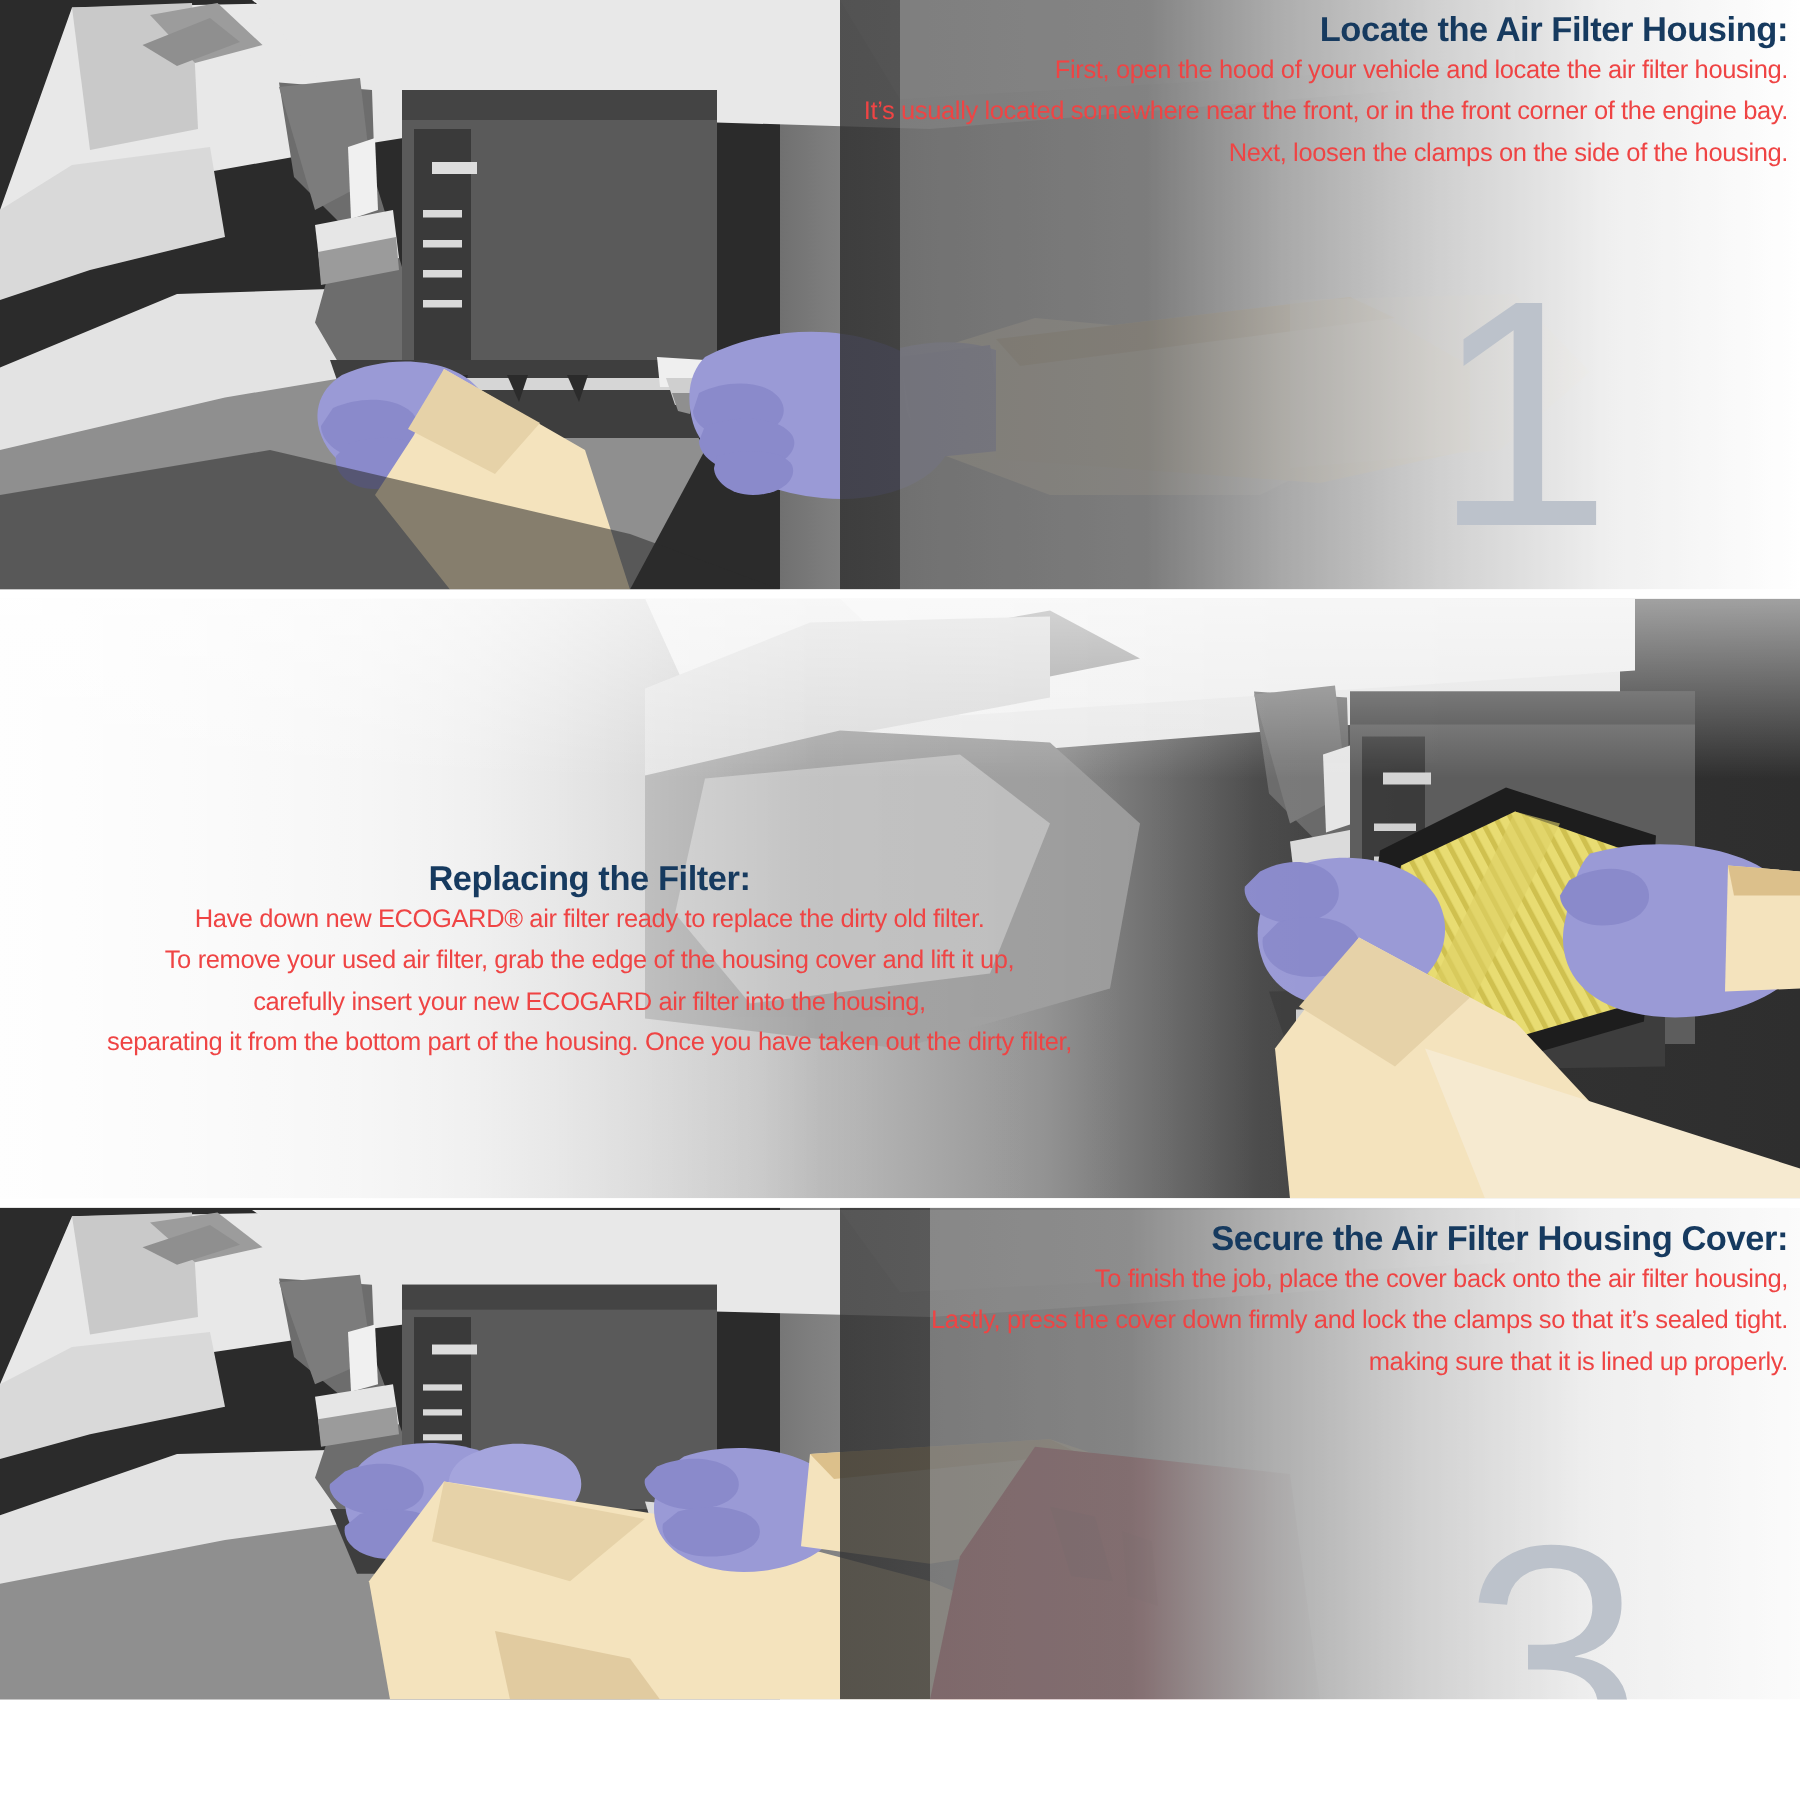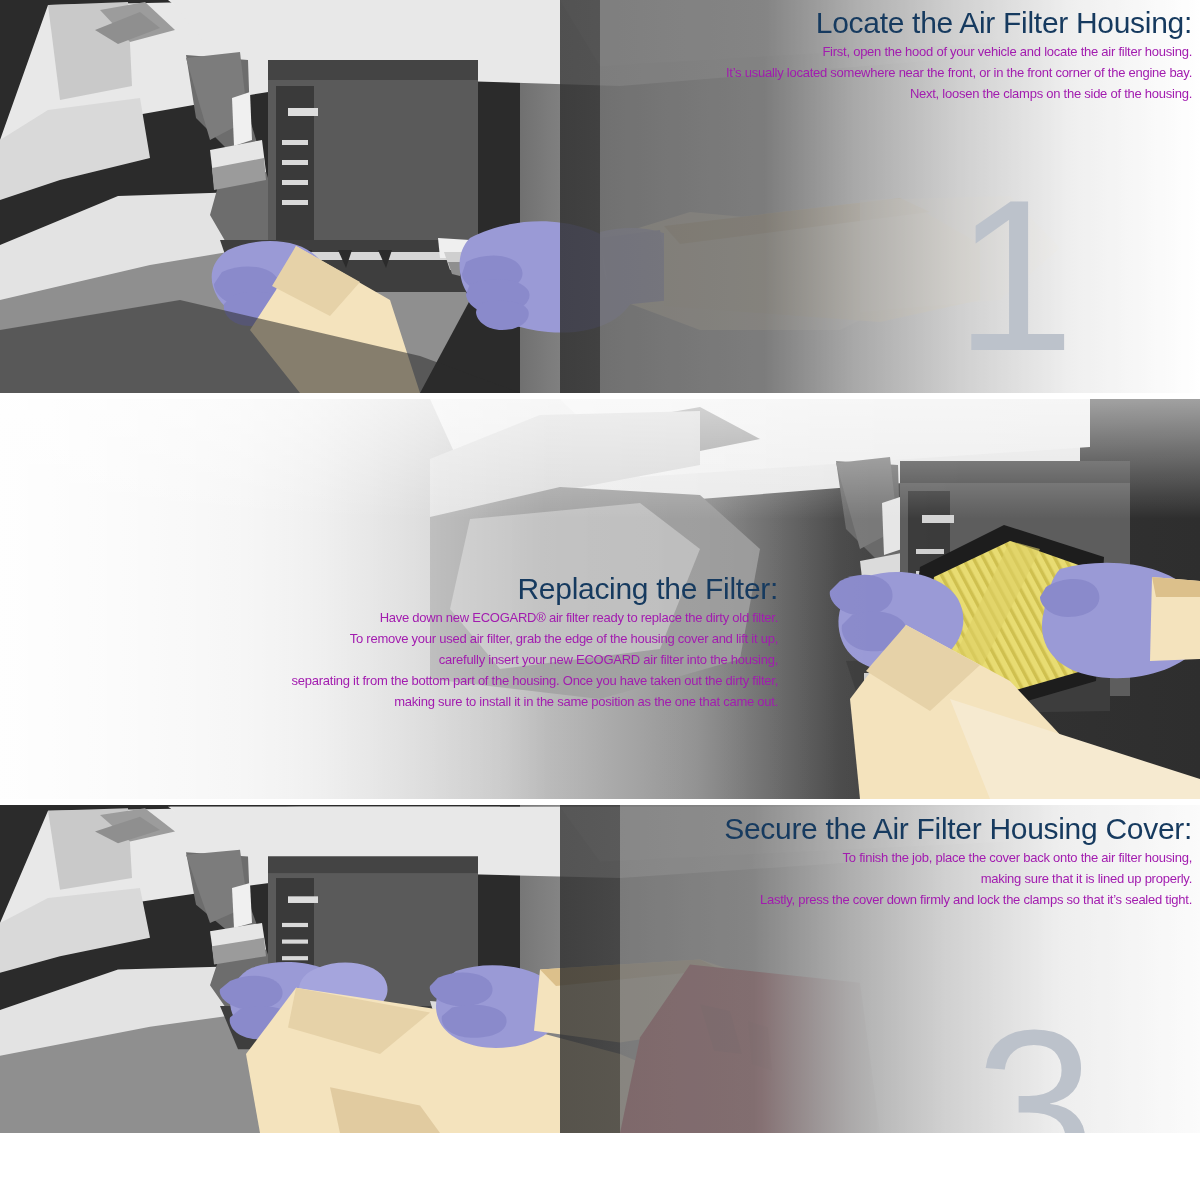--- a/index.html
+++ b/index.html
@@ -23,30 +23,30 @@
 
   .panel-art {
     position:absolute; inset:0;
     overflow:hidden;
   }
   .panel-art svg { display:block; width:100%; height:100%; }
 
   
   .text-block { position:absolute; z-index:40; }
   .heading {
-    font-size:30px; font-weight:normal; color:#163a5f;
+    font-size:23px; font-weight:bold; color:#163a5f;
     letter-spacing:-0.3px; line-height:1.16;
     white-space:nowrap;
   }
   .body-line {
-    font-size:13px; color:#a21caf; line-height:1.62;
+    font-size:17px; color:#ef4444; line-height:1.62;
     white-space:nowrap; letter-spacing:-0.25px;
   }
   .align-right { text-align:right; }
-  .align-left  { text-align:right; }
+  .align-left  { text-align:center; }
 
   #text-1 { top:6px;   right:8px;  width:740px; }
   #text-2 { top:572px; left:8px;   width:770px; }
   #text-3 { top:812px; right:8px;  width:660px; }
 
   
   .step-number {
     position:absolute; z-index:30;
     font-family:"Liberation Sans", sans-serif;
     font-size:215px; font-weight:normal; line-height:1;
@@ -246,21 +246,20 @@
     </div>
 
     <div class="step-number" id="step-num-2">2</div>
 
     <div class="text-block align-left" id="text-2" style="top:173px;">
       <div class="heading">Replacing the Filter:</div>
       <div class="body-line">Have down new ECOGARD® air filter ready to replace the dirty old filter.</div>
       <div class="body-line">To remove your used air filter, grab the edge of the housing cover and lift it up,</div>
       <div class="body-line">carefully insert your new ECOGARD air filter into the housing,</div>
       <div class="body-line">separating it from the bottom part of the housing.  Once you have taken out the dirty filter,</div>
-      <div class="body-line">making sure to install it in the same position as the one that came out.</div>
     </div>
   </div>
 
   <div class="separator" id="sep-2"></div>
 
   <div class="panel" id="panel-3">
     <div class="panel-art">
       <svg viewBox="0 0 1200 395" preserveAspectRatio="none" aria-hidden="true">
         <defs>
           <linearGradient id="p3bg" x1="0" y1="0" x2="1" y2="0">
@@ -331,20 +330,20 @@
         <path d="M748 260 L768 268 L772 320 L752 312 Z" fill="#8c1622" opacity="0.5"></path>
 
         <rect x="560" y="0" width="640" height="395" fill="url(#p3bg)" opacity="0.80"></rect>
         <rect x="620" y="0" width="580" height="395" fill="#ffffff" opacity="0.28"></rect>
       </svg>
     </div>
 
     <div class="text-block align-right" id="text-3" style="top:7px;">
       <div class="heading">Secure the Air Filter Housing Cover:</div>
       <div class="body-line">To finish the job, place the cover back onto the air filter housing,</div>
+      <div class="body-line">Lastly, press the cover down firmly and lock the clamps so that it’s sealed tight.</div>
       <div class="body-line">making sure that it is lined up properly.</div>
-      <div class="body-line">Lastly, press the cover down firmly and lock the clamps so that it’s sealed tight.</div>
     </div>
 
     <div class="step-number" id="step-num-3" style="top:193px; left:975px;">3</div>
   </div>
 
 </div>
 
 </body></html>

